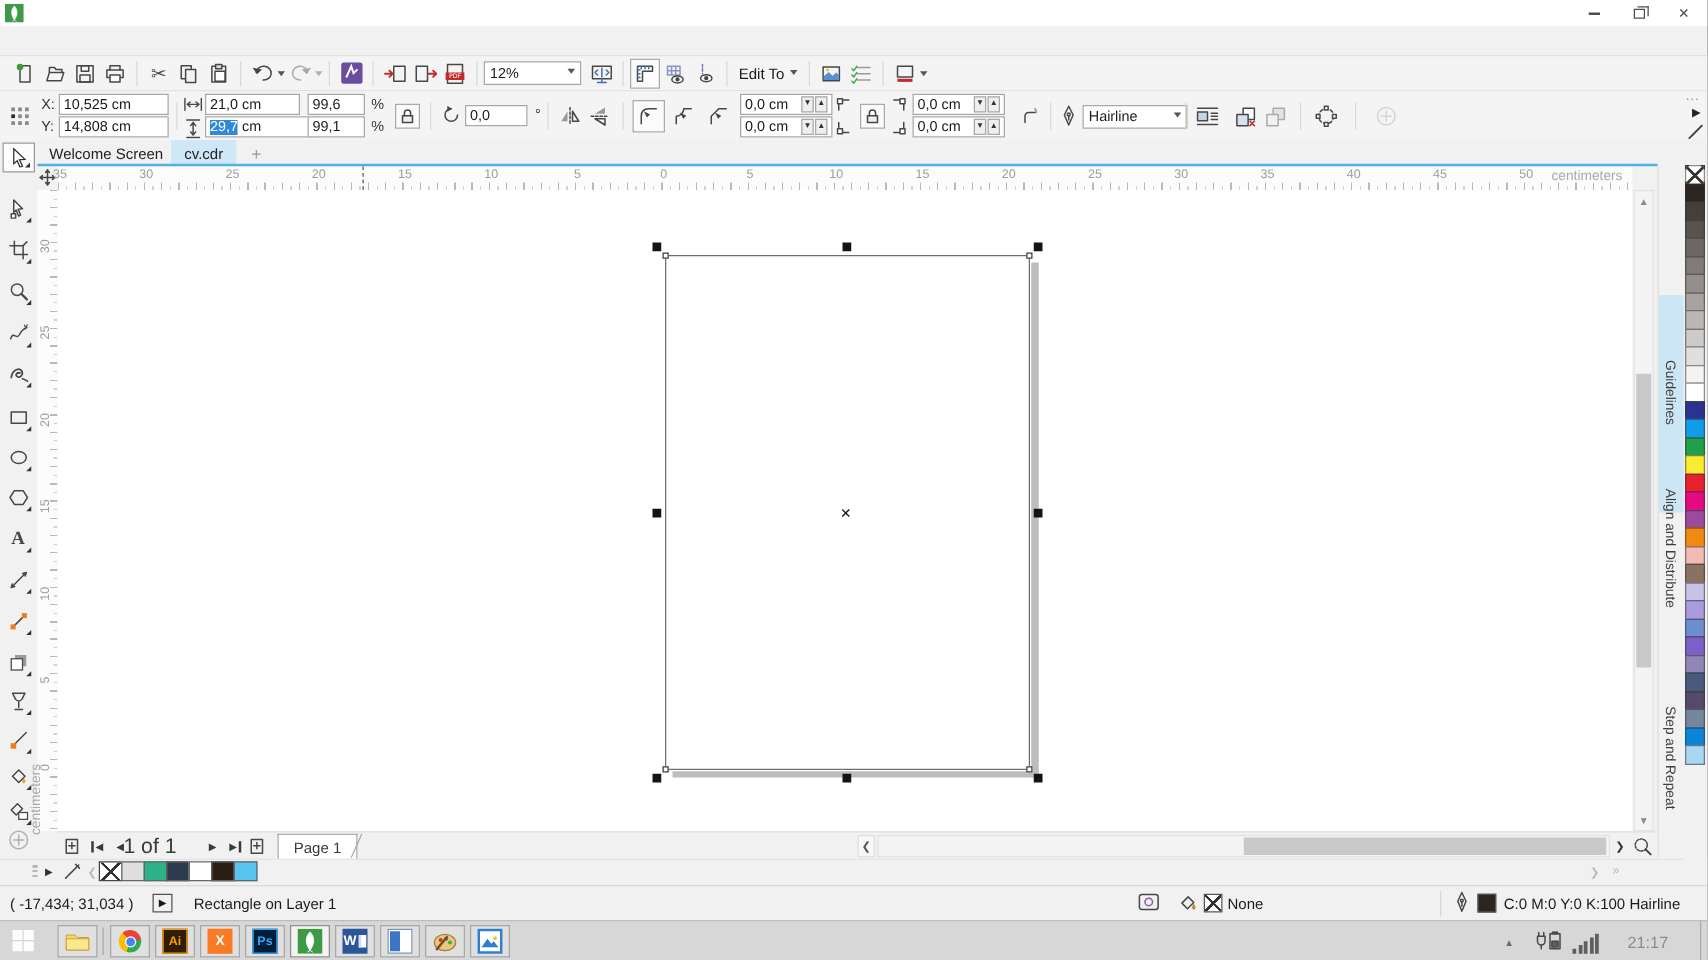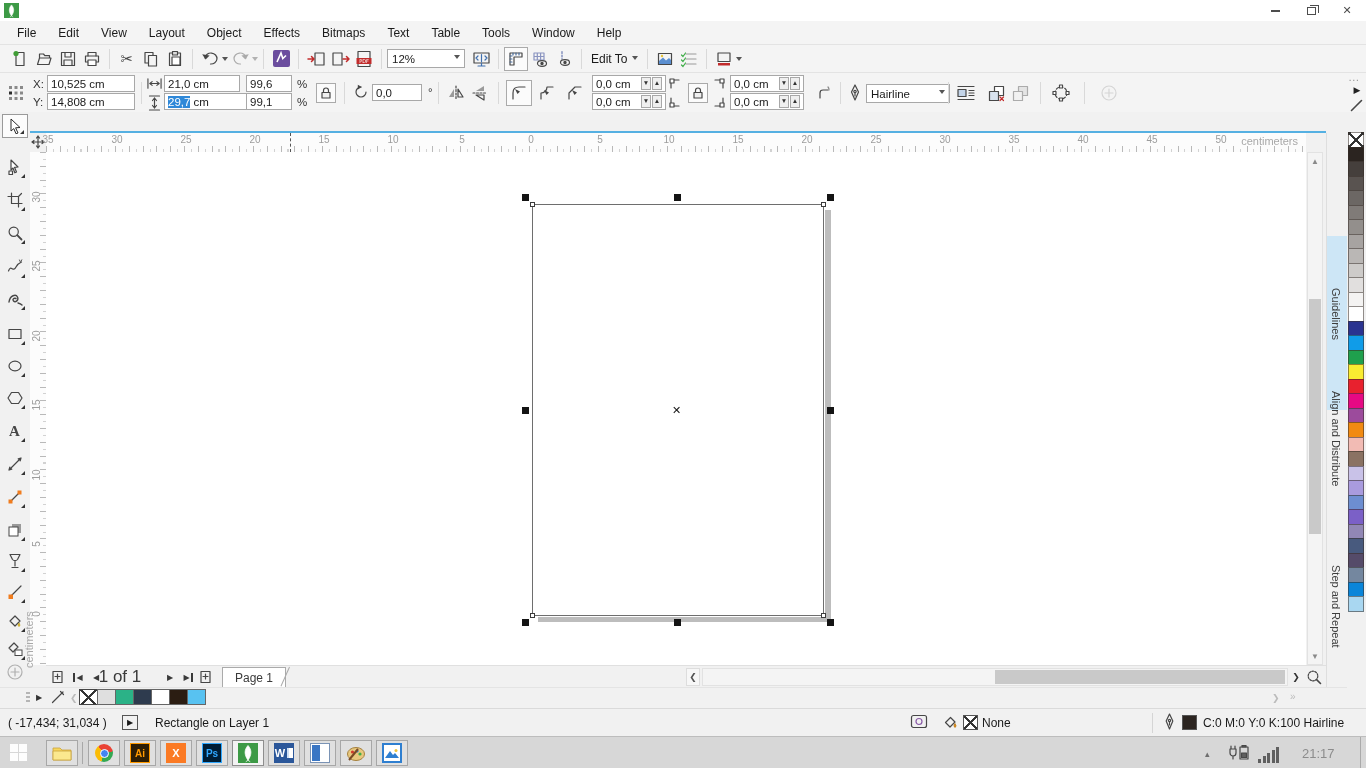--- a/index.html
+++ b/index.html
@@ -112,34 +112,20 @@
       <span class="wc">
           <span class="min-glyph"></span>
         </span>
       <span class="wc">
           <span class="rest-glyph"></span>
         </span>
       <span class="wc">✕</span>
     </span>
   </div>
 
-  <div class="menubar" id="menu-items">
-      <span class="menu-item">File</span>
-      <span class="menu-item">Edit</span>
-      <span class="menu-item">View</span>
-      <span class="menu-item">Layout</span>
-      <span class="menu-item">Object</span>
-      <span class="menu-item">Effects</span>
-      <span class="menu-item">Bitmaps</span>
-      <span class="menu-item">Text</span>
-      <span class="menu-item">Table</span>
-      <span class="menu-item">Tools</span>
-      <span class="menu-item">Window</span>
-      <span class="menu-item">Help</span>
-    </div>
 
   <div class="toolbar">
     <span class="tbtn">
         <svg class="ic" width="18" height="18" viewBox="0 0 18 18">
           <path d="M5 2.5 H13 V15.5 H5 Z"></path>
           <circle cx="5" cy="3.5" r="2.6" fill="#3f9c35" stroke="none"></circle>
         </svg>
       </span>
     <span class="tbtn">
         <svg class="ic" width="18" height="18" viewBox="0 0 18 18">
@@ -455,20 +441,29 @@
       </span>
     <span class="plbl" style="left:1348px;top:-2px;color:#999;letter-spacing:1px">…</span>
     <span class="pbtn" style="left:1352px;top:12px;width:10px;height:10px;font-size:9px;color:#222">▶</span>
     <span class="pbtn" style="left:1348px;top:24px;width:16px;height:16px">
         <svg class="ic" width="13" height="13" viewBox="0 0 13 13" stroke="#7d8ba0">
           <path d="M11.5 1.5 L6 7 M6 7 L4 9 L2.5 10.5 L1.5 11.5" stroke-width="1.6"></path>
         </svg>
       </span>
   </div>
 
+  <div class="tabbar">
+    <span class="doc-tab" style="left:35px;width:100px">
+        <span>Welcome Screen</span>
+      </span>
+    <span class="doc-tab" style="left:137px;width:52px;background:#cfe8f8">
+        <span>cv.cdr</span>
+      </span>
+    <span class="doc-tab" style="left:194px;width:22px;color:#9a9a9a;font-size:14px">+</span>
+  </div>
   <div class="blue-line"></div>
 
   <div class="abs" style="left:0;top:133px;width:46px;height:554px;background:#f1f1f1"></div>
 
   <div class="abs tool sel fly" style="left:2px;top:114px;width:26px;height:24px;z-index:4">
     <svg width="15" height="16" viewBox="0 0 15 16">
         <path d="M3 1 L12 9.5 L7.6 9.8 L10 15 L8 15.8 L5.8 10.6 L3 13 Z" fill="#fff" stroke="#2b2b2b" stroke-width="1"></path>
       </svg>
   </div>
   <div class="abs" style="left:0;top:133px;width:30px;height:554px">

